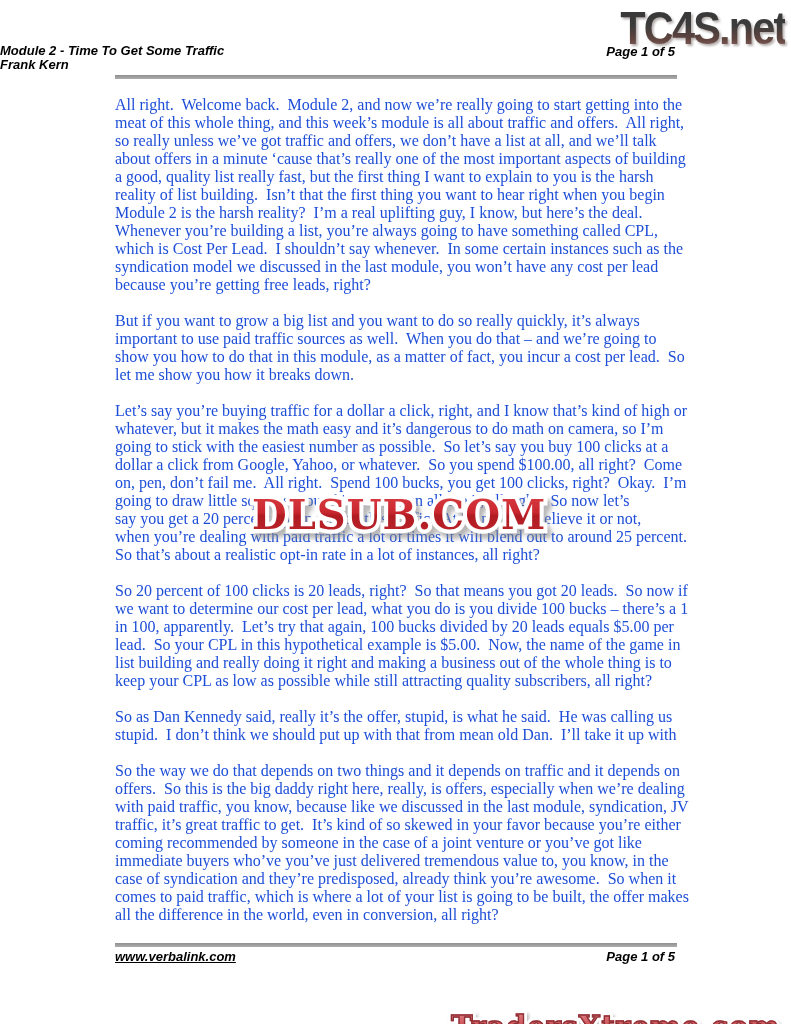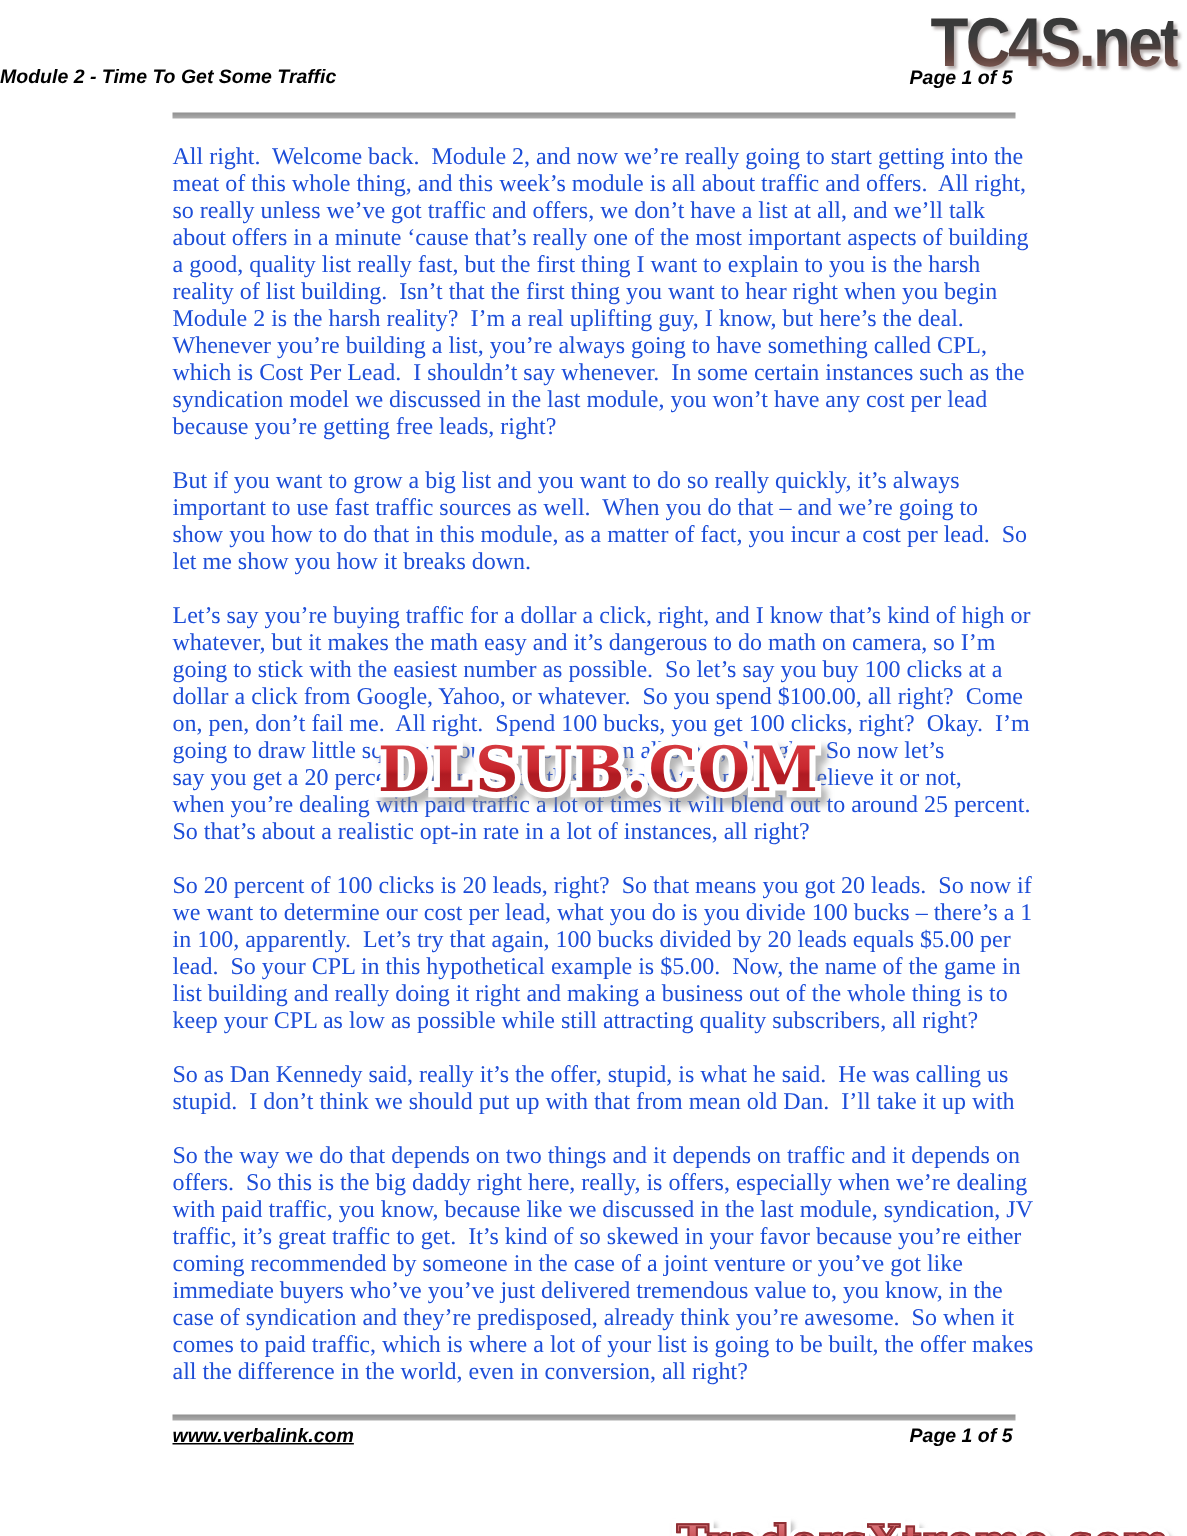--- a/index.html
+++ b/index.html
@@ -115,40 +115,41 @@
 </style>
 </head>
 <body>
 
 <div class="page">
 
   <div class="tc4s-logo">TC4S.net</div>
 
   <div class="header-center">
     <div class="hdr-text">Module 2 - Time To Get Some Traffic</div>
+    <div class="hdr-text">Frank Kern</div>
   </div>
 
   <div class="top-page-num hdr-text">Page 1 of 5</div>
 
   <div class="rule rule-top"></div>
 
   <div class="body-text">
     <p>All right.  Welcome back.  Module 2, and now we’re really going to start getting into the
 meat of this whole thing, and this week’s module is all about traffic and offers.  All right,
 so really unless we’ve got traffic and offers, we don’t have a list at all, and we’ll talk
 about offers in a minute ‘cause that’s really one of the most important aspects of building
 a good, quality list really fast, but the first thing I want to explain to you is the harsh
 reality of list building.  Isn’t that the first thing you want to hear right when you begin
 Module 2 is the harsh reality?  I’m a real uplifting guy, I know, but here’s the deal.
 Whenever you’re building a list, you’re always going to have something called CPL,
 which is Cost Per Lead.  I shouldn’t say whenever.  In some certain instances such as the
 syndication model we discussed in the last module, you won’t have any cost per lead
 because you’re getting free leads, right?</p>
     <p>But if you want to grow a big list and you want to do so really quickly, it’s always
-important to use fast traffic sources as well.  When you do that – and we’re going to
+important to use paid traffic sources as well.  When you do that – and we’re going to
 show you how to do that in this module, as a matter of fact, you incur a cost per lead.  So
 let me show you how it breaks down.</p>
     <p>Let’s say you’re buying traffic for a dollar a click, right, and I know that’s kind of high or
 whatever, but it makes the math easy and it’s dangerous to do math on camera, so I’m
 going to stick with the easiest number as possible.  So let’s say you buy 100 clicks at a
 dollar a click from Google, Yahoo, or whatever.  So you spend $100.00, all right?  Come
 on, pen, don’t fail me.  All right.  Spend 100 bucks, you get 100 clicks, right?  Okay.  I’m
 going to draw little squares around it so you can all see it, all right.  So now let’s
 say you get a 20 percent opt-in rate on this traffic.  At 20 percent, believe it or not,
 when you’re dealing with paid traffic a lot of times it will blend out to around 25 percent.

